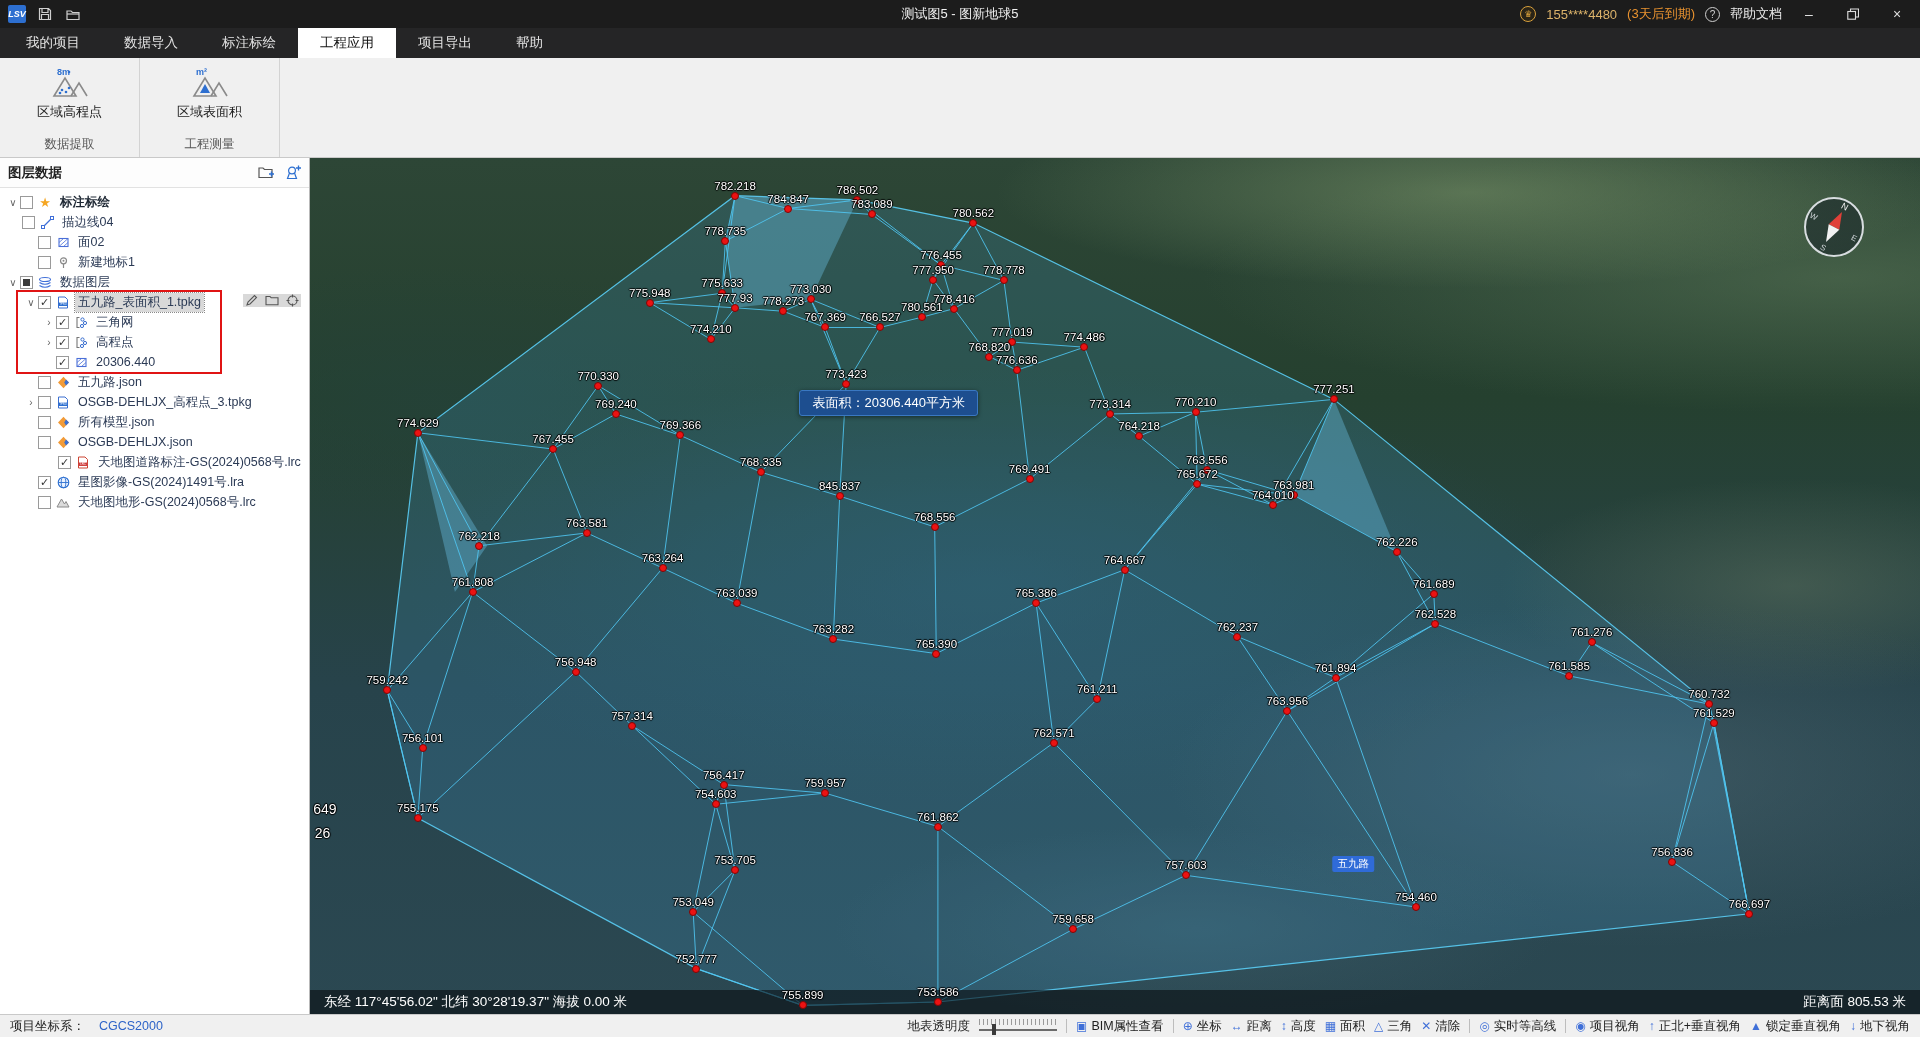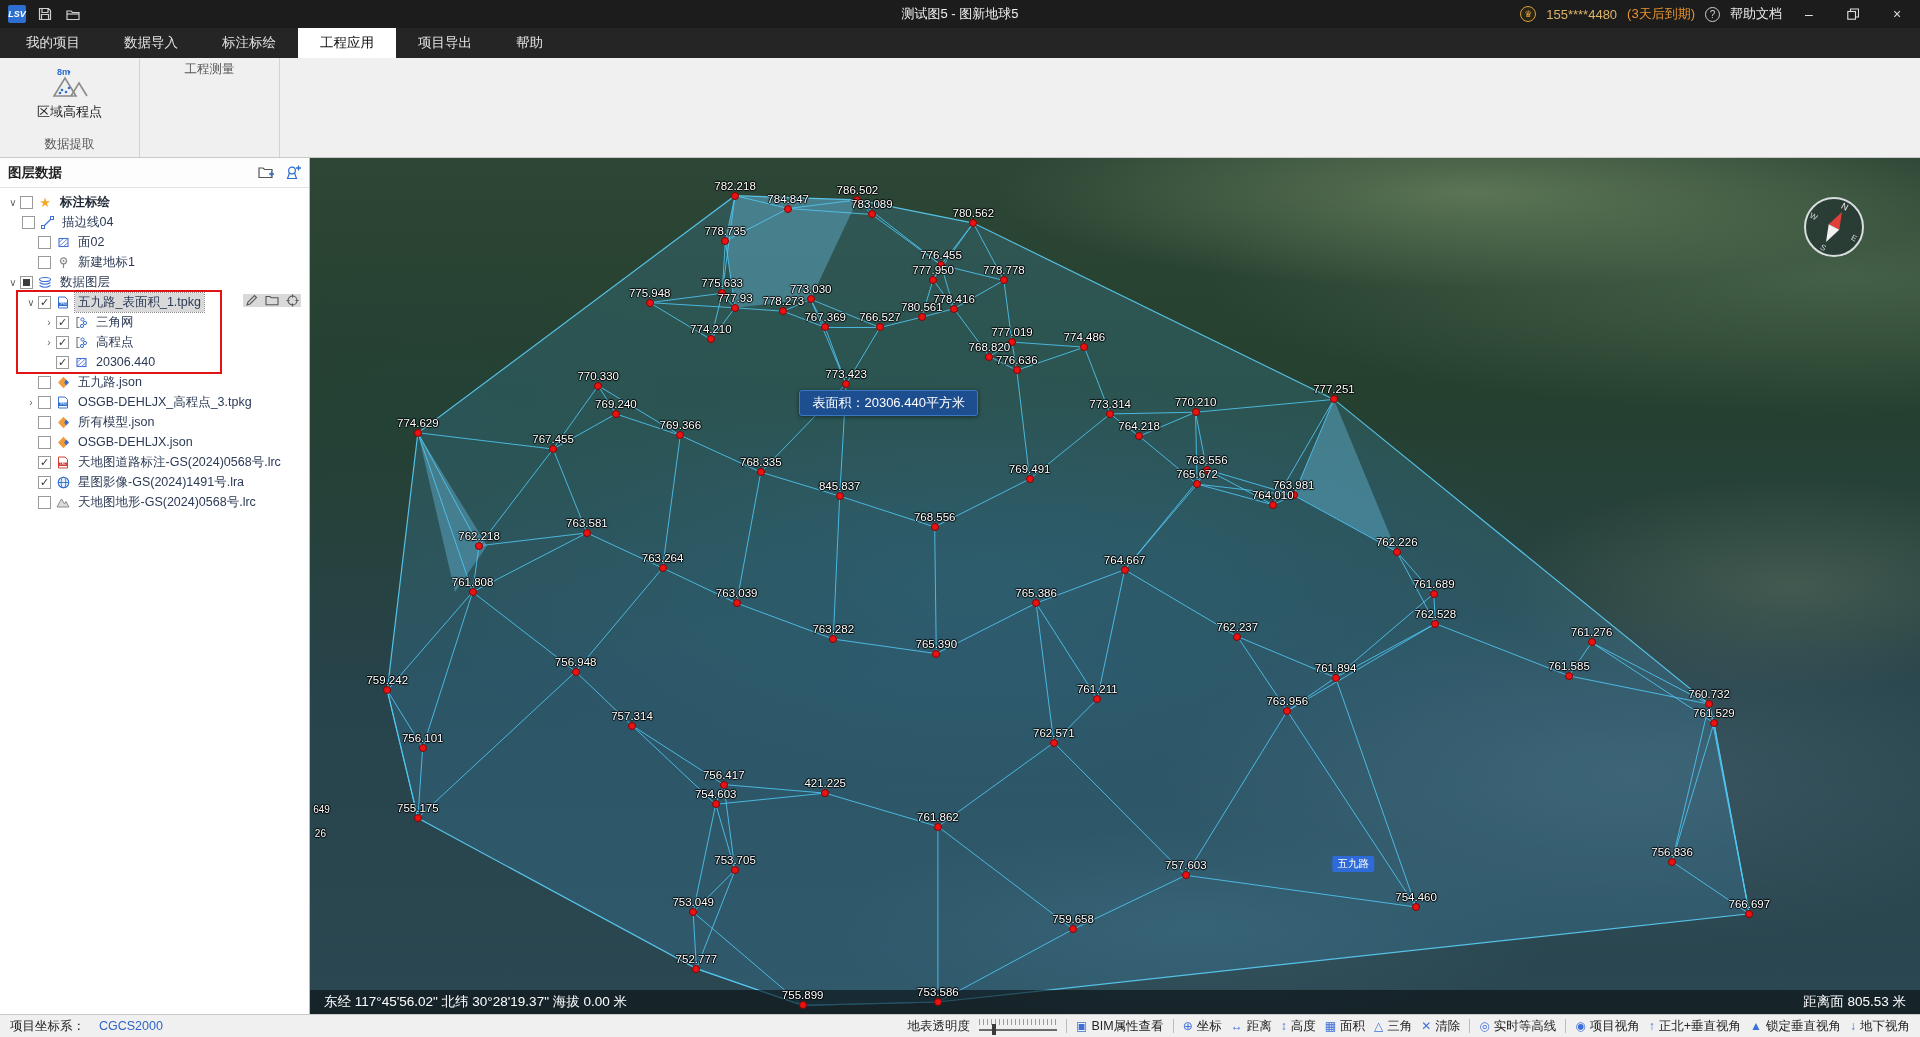--- a/index.html
+++ b/index.html
@@ -74,21 +74,21 @@
       radial-gradient(ellipse 30% 16% at 55% 90%, rgba(62,96,108,.5), transparent 75%),
       linear-gradient(180deg, #2d4636 0%, #25402f 28%, #27434b 62%, #2b4852 100%); }
   .mesh-svg { position:absolute; inset:0; z-index:1; }
   .coordbar { position:absolute; left:0; right:0; bottom:0; height:24px; background:rgba(10,14,18,.62); z-index:2;
     display:flex; align-items:center; color:#fff; font-size:13.5px; padding:0 14px; }
   .coordbar .right { margin-left:auto; }
   .pt-dot { position:absolute; width:8px; height:8px; background:#ec1212; border:1px solid #7e0606; border-radius:50%;
     transform:translate(-50%,-50%); z-index:3; }
   .pt-lab { position:absolute; transform:translate(-50%,-135%); z-index:3; color:#fff; font-size:11.5px; white-space:nowrap;
     text-shadow:-1px 0 1px #000, 1px 0 1px #000, 0 -1px 1px #000, 0 1px 1px #000; }
-  .edge-lab { position:absolute; transform:translate(0,-50%); z-index:3; color:#fff; font-size:10px;
+  .edge-lab { position:absolute; transform:translate(0,-50%); z-index:3; color:#fff; font-size:14px;
     text-shadow:-1px 0 1px #000, 1px 0 1px #000, 0 -1px 1px #000, 0 1px 1px #000; }
   .tooltip { position:absolute; z-index:6; background:#1d4e8f; border:1px solid #3a78c2; color:#fff; font-size:13px;
     padding:3px 12px; border-radius:3px; white-space:nowrap; box-shadow:0 1px 4px rgba(0,0,0,.5); }
   .road-label { position:absolute; z-index:2; background:#2f6bd8; color:#fff; font-size:10.5px; padding:1px 5px;
     border-radius:2px; transform:translate(-50%,-50%); }
   .compass { position:absolute; top:38px; right:55px; width:62px; height:62px; z-index:4; cursor:pointer; }
   .watermark { position:absolute; right:18px; bottom:34px; text-align:right; z-index:4; color:#fff; }
   .wm-title { font-size:27px; font-weight:bold; letter-spacing:1px; text-shadow:0 1px 3px rgba(0,0,0,.7);
     display:flex; align-items:center; justify-content:flex-end; gap:8px; }
   .wm-dash { display:inline-block; width:20px; height:3px; background:#fff; }
@@ -168,20 +168,31 @@
               <circle cx="17" cy="26" r="1.3" fill="#2d6fd0"></circle>
             <circle cx="20" cy="22" r="1.3" fill="#2d6fd0"></circle>
               <circle cx="11" cy="27" r="1.3" fill="#2d6fd0"></circle>
           </svg>
           <span class="rtool-label">区域高程点</span>
         </div>
       </div>
       <div class="rgroup-label">数据提取</div>
     </div>
     <div class="rgroup">
+      <div class="rtools">
+        <div class="rtool">
+          <svg width="42" height="34" viewBox="0 0 42 34">
+            <text x="7" y="9" font-size="9" fill="#2d6fd0" font-weight="bold">m²</text>
+            <path d="M5 30 L16 12 L27 30 Z" fill="none" stroke="#8a8a8a" stroke-width="1.6"></path>
+            <path d="M22 30 L30 17 L38 30" fill="none" stroke="#8a8a8a" stroke-width="1.6"></path>
+            <path d="M11 27 L16 18 L21 27 Z" fill="#2d6fd0"></path>
+          </svg>
+          <span class="rtool-label">区域表面积</span>
+        </div>
+      </div>
       <div class="rgroup-label">工程测量</div>
     </div>
     <div style="flex:1"></div>
   </div>
 
   <div class="content">
 
     <div class="layer-panel">
       <div class="panel-header">
         <span class="panel-title">图层数据</span>
@@ -361,21 +372,21 @@
             <span class="exp"></span>
             <span class="cb"></span>
             <span class="ticon">
               <svg width="13" height="13" viewBox="0 0 13 13">
                 <path d="M6.5 0.8 L1 6.5 L6.5 12.2 L9 9.6 L12 6.5 L9 3.4 Z" fill="#f29b38"></path>
                 <path d="M9 3.4 L12 6.5 L9 9.6 L7.2 6.5 Z" fill="#3a6fd0"></path>
               </svg>
             </span>
             <span class="lbl">OSGB-DEHLJX.json</span>
           </div>
-          <div class="trow" style="padding-left: 24px;">
+          <div class="trow" style="padding-left: 24px; margin-left: 20px;">
             <span class="exp"></span>
             <span class="cb on"></span>
             <span class="ticon">
               <svg width="12" height="13" viewBox="0 0 12 13">
                 <path d="M1.5 1 h6.5 l2.5 2.5 V12 h-9 z" fill="#fff" stroke="#c43" stroke-width="1"></path>
                 <rect x="1.5" y="6.5" width="9" height="3.5" fill="#d04040"></rect>
                 <text x="6" y="9.3" font-size="2.8" fill="#fff" text-anchor="middle">LRC</text>
               </svg>
             </span>
             <span class="lbl">天地图道路标注-GS(2024)0568号.lrc</span>
@@ -695,21 +706,21 @@
           <div class="pt-lab" style="left: 87.2%; top: 66%;">761.529</div>
           <div class="pt-dot" style="left: 20%; top: 66.3%;"></div>
           <div class="pt-lab" style="left: 20%; top: 66.3%;">757.314</div>
           <div class="pt-dot" style="left: 46.2%; top: 68.3%;"></div>
           <div class="pt-lab" style="left: 46.2%; top: 68.3%;">762.571</div>
           <div class="pt-dot" style="left: 7%; top: 68.9%;"></div>
           <div class="pt-lab" style="left: 7%; top: 68.9%;">756.101</div>
           <div class="pt-dot" style="left: 25.7%; top: 73.2%;"></div>
           <div class="pt-lab" style="left: 25.7%; top: 73.2%;">756.417</div>
           <div class="pt-dot" style="left: 32%; top: 74.2%;"></div>
-          <div class="pt-lab" style="left: 32%; top: 74.2%;">421.225</div>
+          <div class="pt-lab" style="left: 32%; top: 74.2%;">759.957</div>
           <div class="pt-dot" style="left: 25.2%; top: 75.5%;"></div>
           <div class="pt-lab" style="left: 25.2%; top: 75.5%;">754.603</div>
           <div class="pt-dot" style="left: 6.7%; top: 77.1%;"></div>
           <div class="pt-lab" style="left: 6.7%; top: 77.1%;">755.175</div>
           <div class="pt-dot" style="left: 39%; top: 78.1%;"></div>
           <div class="pt-lab" style="left: 39%; top: 78.1%;">761.862</div>
           <div class="pt-dot" style="left: 84.6%; top: 82.2%;"></div>
           <div class="pt-lab" style="left: 84.6%; top: 82.2%;">756.836</div>
           <div class="pt-dot" style="left: 26.4%; top: 83.2%;"></div>
           <div class="pt-lab" style="left: 26.4%; top: 83.2%;">753.705</div>

